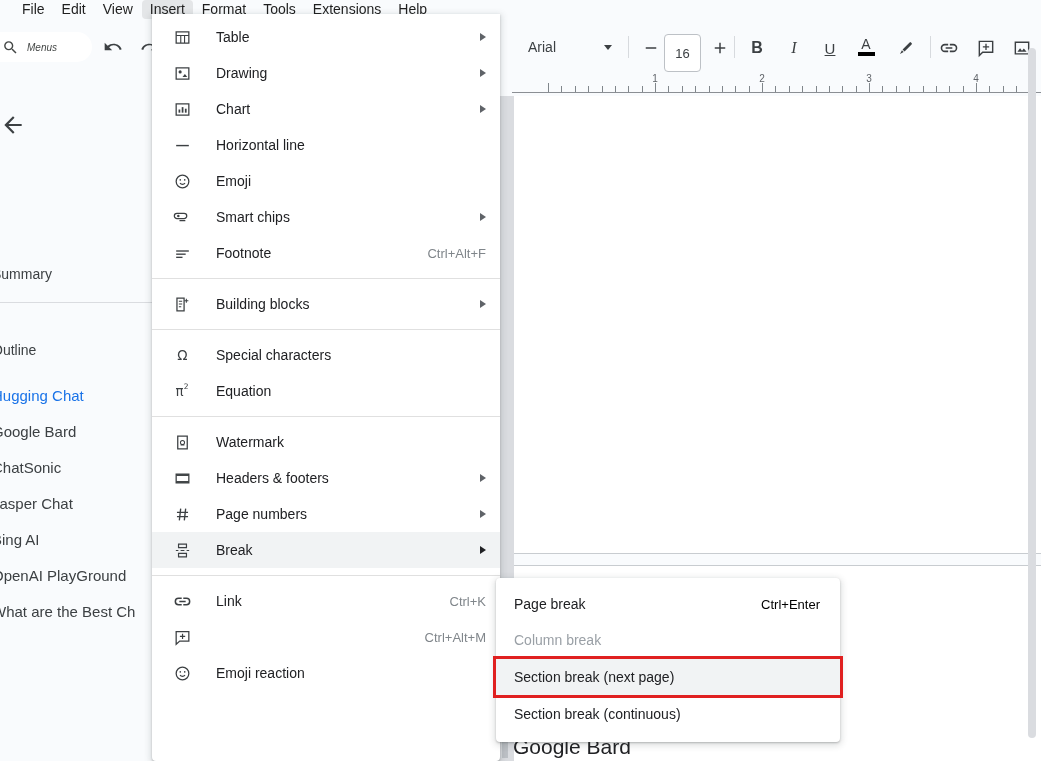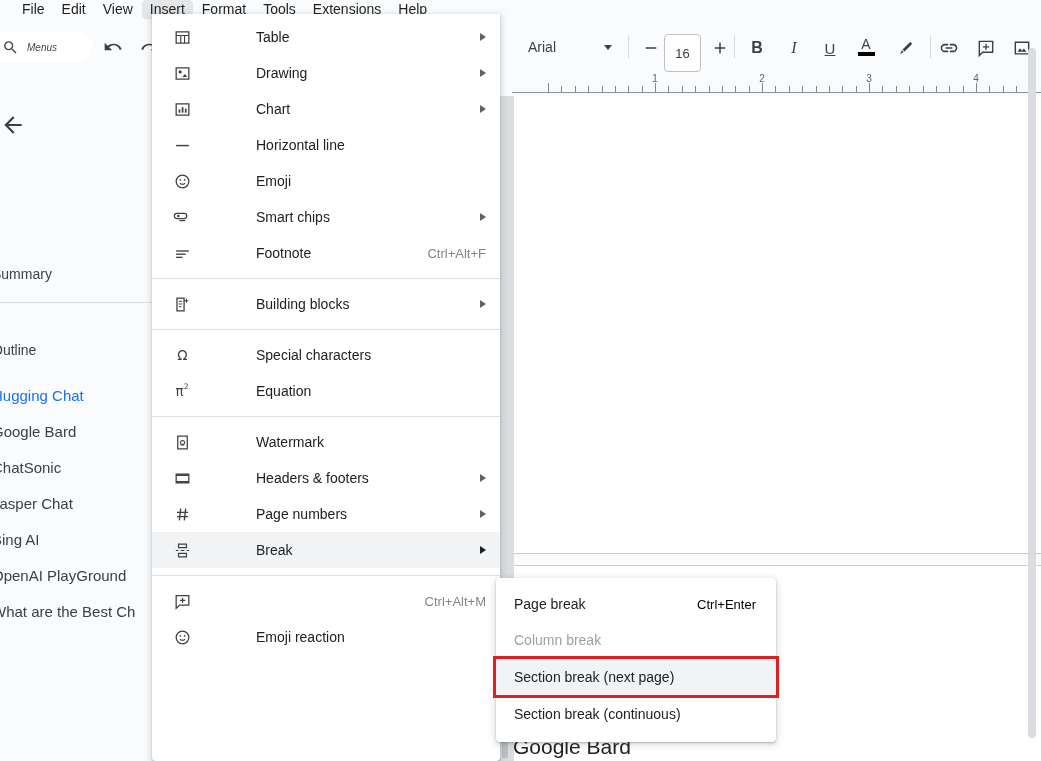--- a/index.html
+++ b/index.html
@@ -209,21 +209,20 @@
     box-shadow: 0 2px 6px 2px rgba(60,64,67,.15), 0 1px 2px rgba(60,64,67,.3);
     overflow: hidden;
     padding-top: 5px;
   }
   .mi {
     position: relative;
     height: 36px;
     display: flex; align-items: center;
     padding-left: 18px; padding-right: 14px;
     cursor: default;
-    gap: 40px;
   }
   .mi.sel { background: #f1f3f4; }
   .mi .mi-icon {
     width: 24px; min-width: 24px;
     display: flex; align-items: center; justify-content: center;
     color: #3c4043;
   }
   .mi .mi-label {
     font-size: 14px; color: #202124;
     margin-left: 22px; flex: 1;
@@ -247,21 +246,21 @@
   }
   .menu-scrollbar {
     position: absolute; right: 5px; top: 48px;
     width: 8px; height: 690px;
     background: #dadce0; border-radius: 4px;
   }
 
   
   .submenu {
     position: absolute; left: 496px; top: 578px;
-    width: 280px; height: 164px;
+    width: 344px; height: 164px;
     background: #ffffff;
     border-radius: 4px;
     box-shadow: 0 2px 6px 2px rgba(60,64,67,.15), 0 1px 2px rgba(60,64,67,.3);
     padding-top: 8px;
   }
   .smi {
     height: 36px;
     display: flex; align-items: center;
     padding: 0 20px 0 18px;
   }
@@ -585,20 +584,29 @@
             <path stroke="currentColor" stroke-width="1.5" d="M3.6 12h3.2M9.6 12h4.8M17.2 12h3.2"></path>
           </svg>
         </span>
         <span class="mi-label">Break</span>
         <span class="mi-arrow"></span>
       </div>
       <div class="mgroup-div"></div>
       <div class="mi">
         <span class="mi-icon">
           <svg width="19" height="19" viewBox="0 0 24 24">
+            <path fill="currentColor" d="M3.9 12a3.1 3.1 0 0 1 3.1-3.1h4V7H7a5 5 0 0 0 0 10h4v-1.9H7A3.1 3.1 0 0 1 3.9 12zM8 13h8v-2H8v2zm9-6h-4v1.9h4a3.1 3.1 0 0 1 0 6.2h-4V17h4a5 5 0 0 0 0-10z"></path>
+          </svg>
+        </span>
+        <span class="mi-label">Link</span>
+        <span class="mi-accel">Ctrl+K</span>
+      </div>
+      <div class="mi">
+        <span class="mi-icon">
+          <svg width="19" height="19" viewBox="0 0 24 24">
             <path fill="none" stroke="currentColor" stroke-width="1.6" d="M4 4.5h16v12H8.5L4 20.5V4.5z"></path>
             <path fill="currentColor" d="M11.3 7.2h1.5v2.6h2.6v1.5h-2.6v2.6h-1.5v-2.6H8.7V9.8h2.6V7.2z"></path>
           </svg>
         </span>
         <span class="mi-accel">Ctrl+Alt+M</span>
       </div>
       <div class="mi">
         <span class="mi-icon">
           <svg width="19" height="19" viewBox="0 0 24 24">
             <circle cx="12" cy="12" r="8" fill="none" stroke="currentColor" stroke-width="1.6"></circle>

